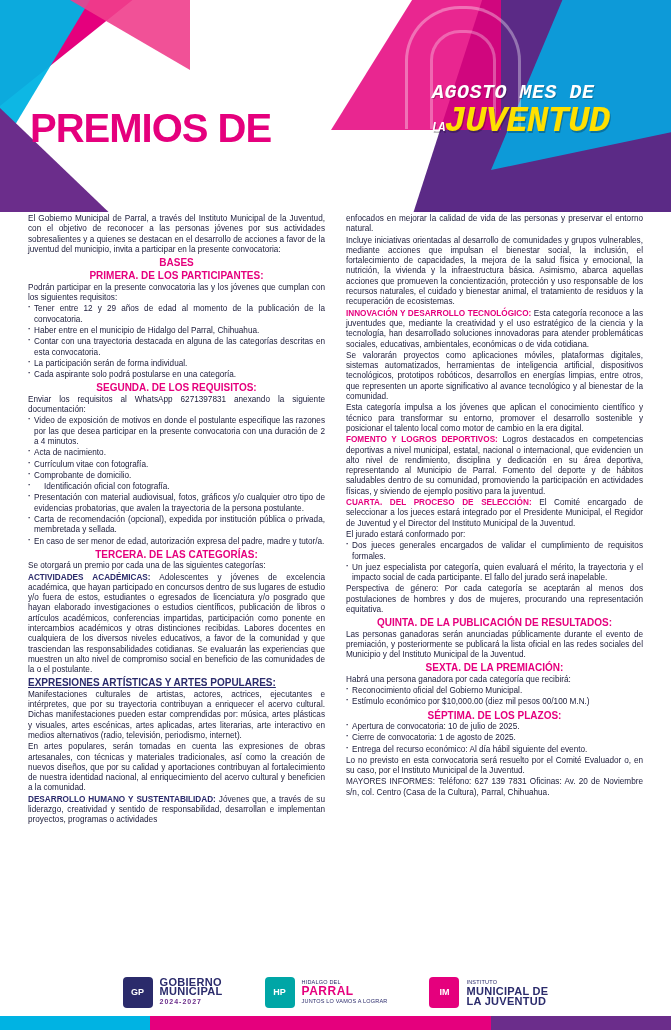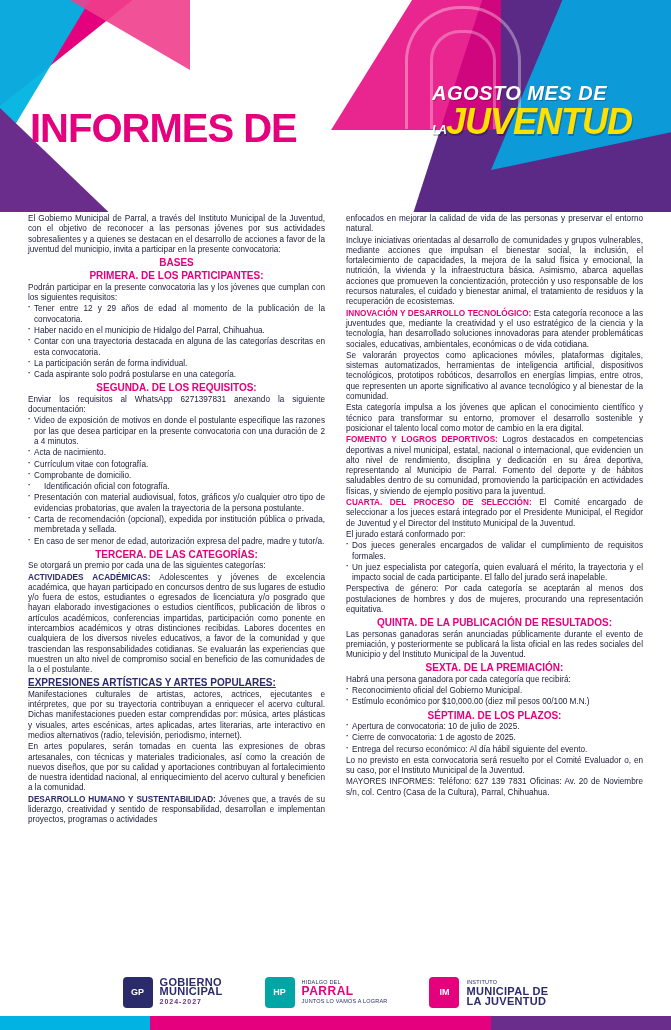--- a/index.html
+++ b/index.html
@@ -32,21 +32,21 @@
   .tb-arch2{position:absolute;right:175px;top:30px;width:60px;height:96px;border:3px solid rgba(255,255,255,.3);
     border-bottom:none;border-radius:30px 30px 0 0;}
 
   
   .title-wrap{position:absolute;left:30px;top:108px;}
   .title-1{font-weight:bold;font-size:40px;letter-spacing:-1px;color:#e5007d;line-height:40px;
     font-family:"Liberation Sans", sans-serif;}
   .title-2{font-weight:bold;font-size:31px;letter-spacing:-0.5px;color:#2b2b6b;line-height:34px;margin-top:2px;}
 
   
-  .badge{position:absolute;right:24px;top:82px;width:215px;height:90px;}
+  .badge{position:absolute;right:24px;top:82px;width:215px;height:90px;font-family:Liberation Mono, monospace;}
   .badge .l1{font-weight:bold;font-style:italic;font-size:20px;color:#ffffff;letter-spacing:.5px;
     text-shadow:1px 1px 0 rgba(0,0,0,.25);line-height:22px;}
   .badge .l2{font-weight:bold;font-style:italic;font-size:36px;color:#ffe000;line-height:36px;
     letter-spacing:-1px;text-shadow:1px 2px 0 rgba(0,0,0,.25);}
   .badge .l2 .small{font-size:12px;color:#ffffff;}
 
   
   .cols{position:absolute;left:28px;top:214px;width:615px;height:745px;}
   .col{width:297px;float:left;font-size:8.2px;line-height:10.3px;color:#1b1b3a;text-align:justify;}
   .col.right{margin-left:21px;}
@@ -97,34 +97,34 @@
   </div>
 
   <div class="badge">
     <div class="l1">AGOSTO MES DE</div>
     <div class="l2">
       <span class="small">LA</span><span>JUVENTUD</span>
     </div>
   </div>
 
   <div class="title-wrap">
-    <div class="title-1">INFORMES DE</div>
+    <div class="title-1">PREMIOS DE</div>
   </div>
 
   <div class="cols clearfix">
 
     <div class="col left">
       <p class="p">El Gobierno Municipal de Parral, a través del Instituto Municipal de la Juventud, con el objetivo de reconocer a las personas jóvenes por sus actividades sobresalientes y a quienes se destacan en el desarrollo de acciones a favor de la juventud del municipio, invita a participar en la presente convocatoria:</p>
 
       <div class="h-center">BASES</div>
       <div class="h-center">PRIMERA. DE LOS PARTICIPANTES:</div>
       <p class="p">Podrán participar en la presente convocatoria las y los jóvenes que cumplan con los siguientes requisitos:</p>
       <ul>
         <li>Tener entre 12 y 29 años de edad al momento de la publicación de la convocatoria.</li>
-        <li>Haber nacido en el municipio de Hidalgo del Parral, Chihuahua.</li>
+        <li>Haber entre en el municipio de Hidalgo del Parral, Chihuahua.</li>
         <li>Contar con una trayectoria destacada en alguna de las categorías descritas en esta convocatoria.</li>
         <li>La participación serán de forma individual.</li>
         <li>Cada aspirante solo podrá postularse en una categoría.</li>
       </ul>
 
       <div class="h-center">SEGUNDA. DE LOS REQUISITOS:</div>
       <p class="p">Enviar los requisitos al WhatsApp 6271397831 anexando la siguiente documentación:</p>
       <ul>
         <li>Video de exposición de motivos en donde el postulante especifique las razones por las que desea participar en la presente convocatoria con una duración de 2 a 4 minutos.</li>
         <li>Acta de nacimiento.</li>

